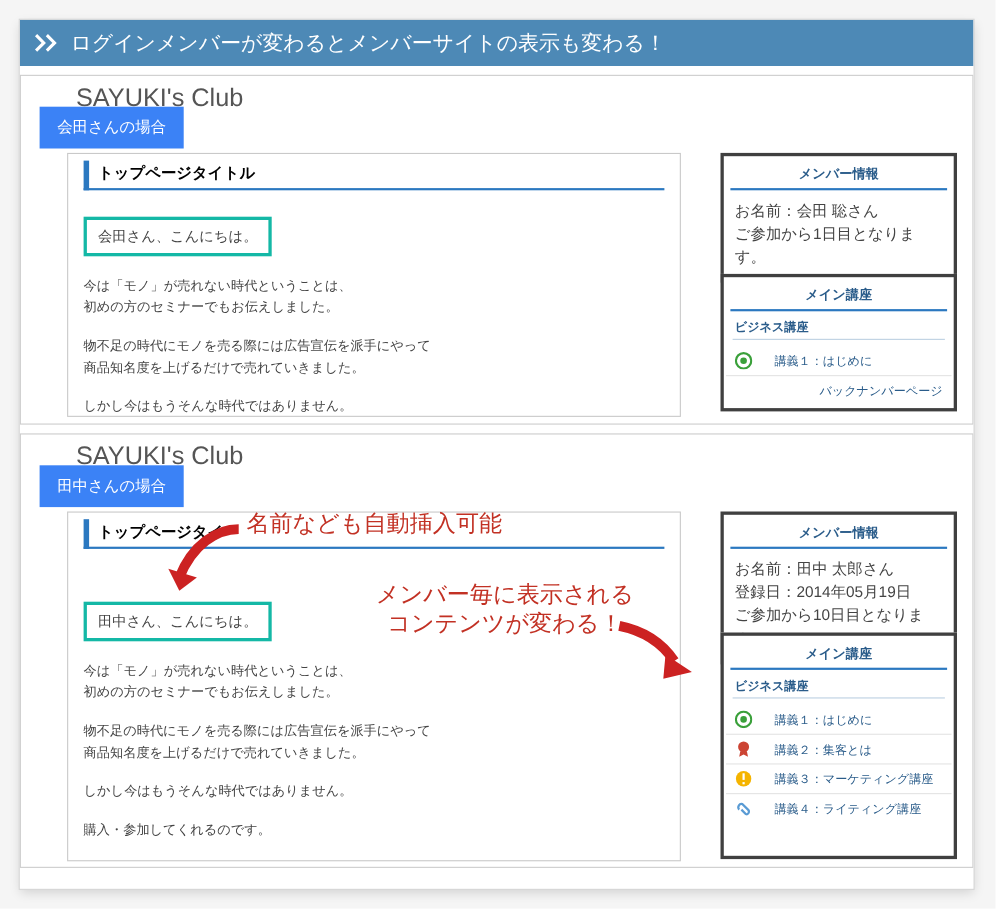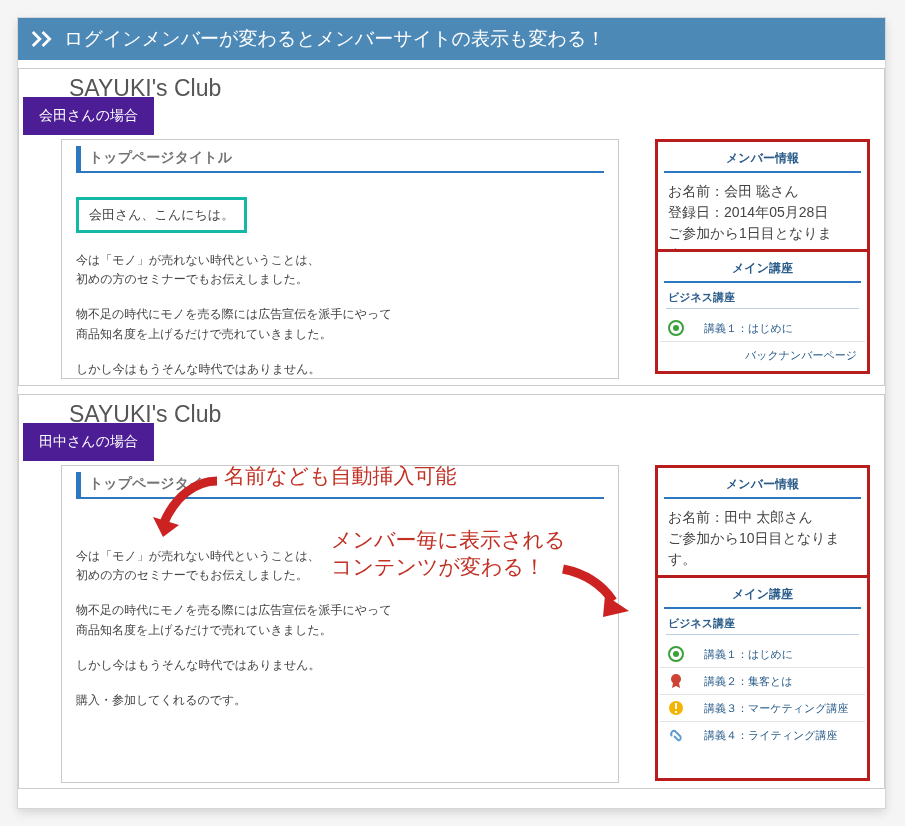--- a/index.html
+++ b/index.html
@@ -42,61 +42,61 @@
   .scene2 { height: 395px; }
   .club-title {
     font-family: Verdana, sans-serif;
     font-size: 23px;
     color: #555;
     margin: 6px 0 4px 50px;
   }
   .badge {
     position: absolute;
     top: 28px;
-    left: 4px;
-    background: #4c1d95;
+    left: 17px;
+    background: #3b82f6;
     color: #fff;
     padding: 10px 16px;
     font-size: 14px;
     z-index: 5;
   }
   .panel {
     position: absolute;
     border: 1px solid #c9c9c9;
     background: #fff;
   }
   .main1 { left: 42px; top: 70px; width: 558px; height: 240px; padding: 6px 14px; }
   .main2 { left: 42px; top: 70px; width: 558px; height: 318px; padding: 6px 14px; }
   .page-title-row {
     border-left: 5px solid #2b78c0;
     border-bottom: 2px solid #2b78c0;
     padding: 3px 8px 4px;
     font-size: 14px;
     font-weight: bold;
-    color: #737373;
+    color: #000000;
     margin-bottom: 24px;
   }
   .greet-box {
     border: 3px solid #14b8a6;
     display: inline-block;
     padding: 6px 10px;
     font-size: 13px;
     color: #444;
     margin-bottom: 18px;
   }
   .body-text {
     font-size: 12px;
     color: #444;
     line-height: 1.6;
     margin-bottom: 16px;
   }
   .side {
     position: absolute;
     right: 14px;
-    border: 3px solid #b91c1c;
+    border: 3px solid #404040;
     background: #fff;
   }
   .info1 { top: 70px; width: 215px; }
   .lecture1 { top: 180px; width: 215px; }
   .info2 { top: 70px; width: 215px; }
   .lecture2 { top: 180px; width: 215px; }
   .side-inner { padding: 2px; }
   .side-title {
     text-align: center;
     font-size: 12px;
@@ -131,24 +131,25 @@
   }
   .lesson:last-child { border-bottom: none; }
   .icon { width: 16px; height: 16px; flex: 0 0 16px; }
   .callout {
     position: absolute;
     color: #c23124;
     font-family: "Yu Mincho", serif;
     font-size: 21px;
     font-weight: 500;
     line-height: 1.3;
+    text-align: center;
     z-index: 6;
   }
   .callout1 { left: 205px; top: 68px; }
-  .callout2 { left: 312px; top: 132px; width: 290px; }
+  .callout2 { left: 295px; top: 132px; width: 290px; }
   .arrow {
     position: absolute;
     z-index: 6;
   }
   .backno { font-size:11px; color:#2a5c8a; padding:6px 8px;text-align:right;}
 </style>
 </head>
 <body>
 
 <div class="frame">
@@ -178,21 +179,20 @@
         <div>商品知名度を上げるだけで売れていきました。</div>
       </div>
       <div class="body-text">しかし今はもうそんな時代ではありません。</div>
     </div>
 
     <div class="side info1">
       <div class="side-inner">
         <div class="side-title">メンバー情報</div>
         <div class="side-body">
           <div>お名前：会田 聡さん</div>
-          <div>登録日：2014年05月28日</div>
           <div>ご参加から1日目となります。</div>
         </div>
       </div>
     </div>
 
     <div class="side lecture1">
       <div class="side-inner">
         <div class="side-title">メイン講座</div>
         <div class="sub-title">ビジネス講座</div>
         <div class="lesson">
@@ -209,20 +209,21 @@
     </div>
   </div>
 
   <div class="scene scene2">
     <div class="club-title">SAYUKI's Club</div>
     <div class="badge">田中さんの場合</div>
 
     <div class="panel main2">
       <div class="page-title-row">トップページタイ</div>
       <div style="height:24px"></div>
+      <div class="greet-box">田中さん、こんにちは。</div>
       <div class="body-text">
         <div>今は「モノ」が売れない時代ということは、</div>
         <div>初めの方のセミナーでもお伝えしました。</div>
       </div>
       <div class="body-text">
         <div>物不足の時代にモノを売る際には広告宣伝を派手にやって</div>
         <div>商品知名度を上げるだけで売れていきました。</div>
       </div>
       <div class="body-text">しかし今はもうそんな時代ではありません。</div>
       <div class="body-text">
@@ -243,20 +244,21 @@
     <svg class="arrow" style="left:538px; top:168px;" width="78" height="58" viewBox="0 0 78 58">
       <path d="M6 6 C 26 10, 44 20, 56 38" stroke="#c22" stroke-width="9" fill="none"></path>
       <path d="M48 32 L72 48 L46 54 Z" fill="#c22"></path>
     </svg>
 
     <div class="side info2">
       <div class="side-inner">
         <div class="side-title">メンバー情報</div>
         <div class="side-body">
           <div>お名前：田中 太郎さん</div>
+          <div>登録日：2014年05月19日</div>
           <div>ご参加から10日目となります。</div>
         </div>
       </div>
     </div>
 
     <div class="side lecture2" style="height:206px;">
       <div class="side-inner">
         <div class="side-title">メイン講座</div>
         <div class="sub-title">ビジネス講座</div>
         <div class="lesson">

